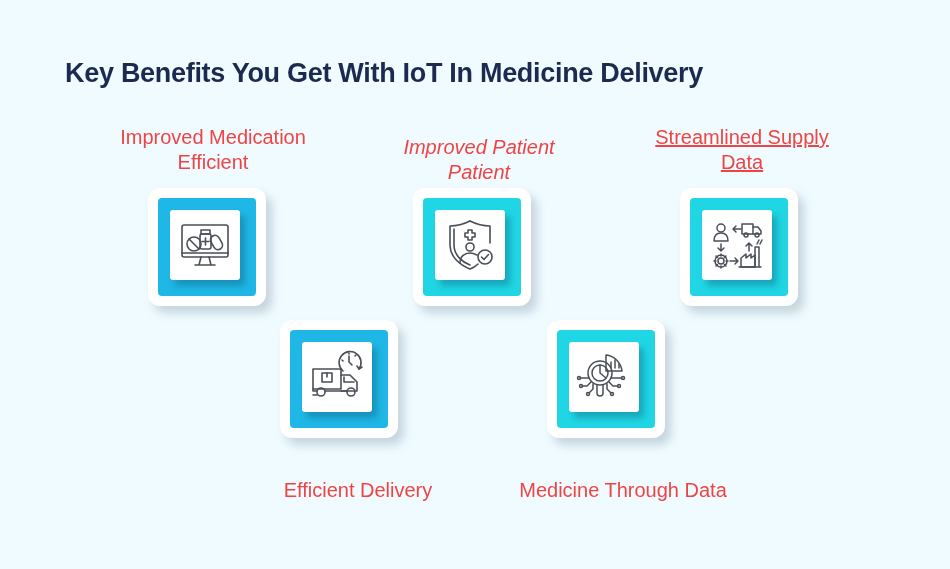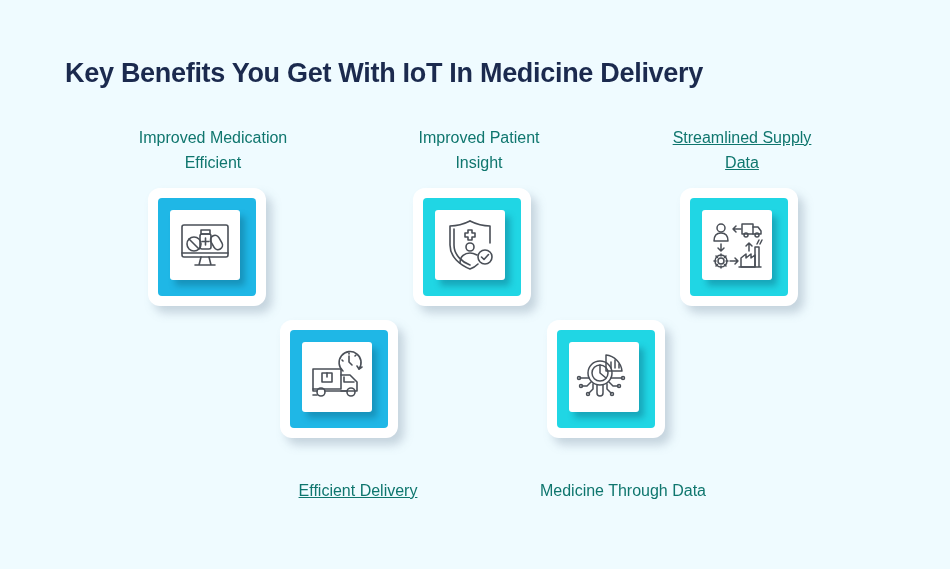--- a/index.html
+++ b/index.html
@@ -10,22 +10,22 @@
     color:#1b2a4e;
     position:relative;
     overflow:hidden;
   }
   .title {
     position:absolute; left:0; top:58px; width:768px;
     text-align:center; font-size:27px; font-weight:bold;
     color:#1b2a4e; letter-spacing:-0.3px;
   }
   .label {
-    position:absolute; text-align:center; font-size:16px;
-    line-height:25px; color:#0f766e; width:260px;
+    position:absolute; text-align:center; font-size:20px;
+    line-height:25px; color:#ef4444; width:260px;
   }
   .card {
     position:absolute; width:118px; height:118px;
     background:#ffffff; border-radius:12px;
     box-shadow: 6px 7px 10px rgba(120,140,160,0.35);
   }
   .card .color {
     position:absolute; left:10px; top:10px; width:98px; height:98px;
     border-radius:4px;
   }
@@ -42,31 +42,31 @@
 </head>
 <body>
 
 <div class="title">Key Benefits You Get With IoT In Medicine Delivery</div>
 
 <div class="label" style="left:83px; top:125px;">
   <div>Improved Medication</div>
   <div>Efficient</div>
 </div>
 
-<div class="label" style="left:349px; top:125px;">
+<div class="label" style="left:349px; top:135px;font-style:italic;">
   <div>Improved Patient</div>
-  <div>Insight</div>
+  <div>Patient</div>
 </div>
 
 <div class="label" style="left:612px; top:125px;text-decoration:underline;">
   <div>Streamlined Supply</div>
   <div>Data</div>
 </div>
 
-<div class="label" style="left:228px; top:478px;text-decoration:underline;">
+<div class="label" style="left:228px; top:478px;">
   <div>Efficient Delivery</div>
 </div>
 
 <div class="label" style="left:493px; top:478px;">
   <div>Medicine Through Data</div>
 </div>
 
 <div class="card" style="left:148px; top:188px;">
   <div class="color blue">
     <div class="inner">

